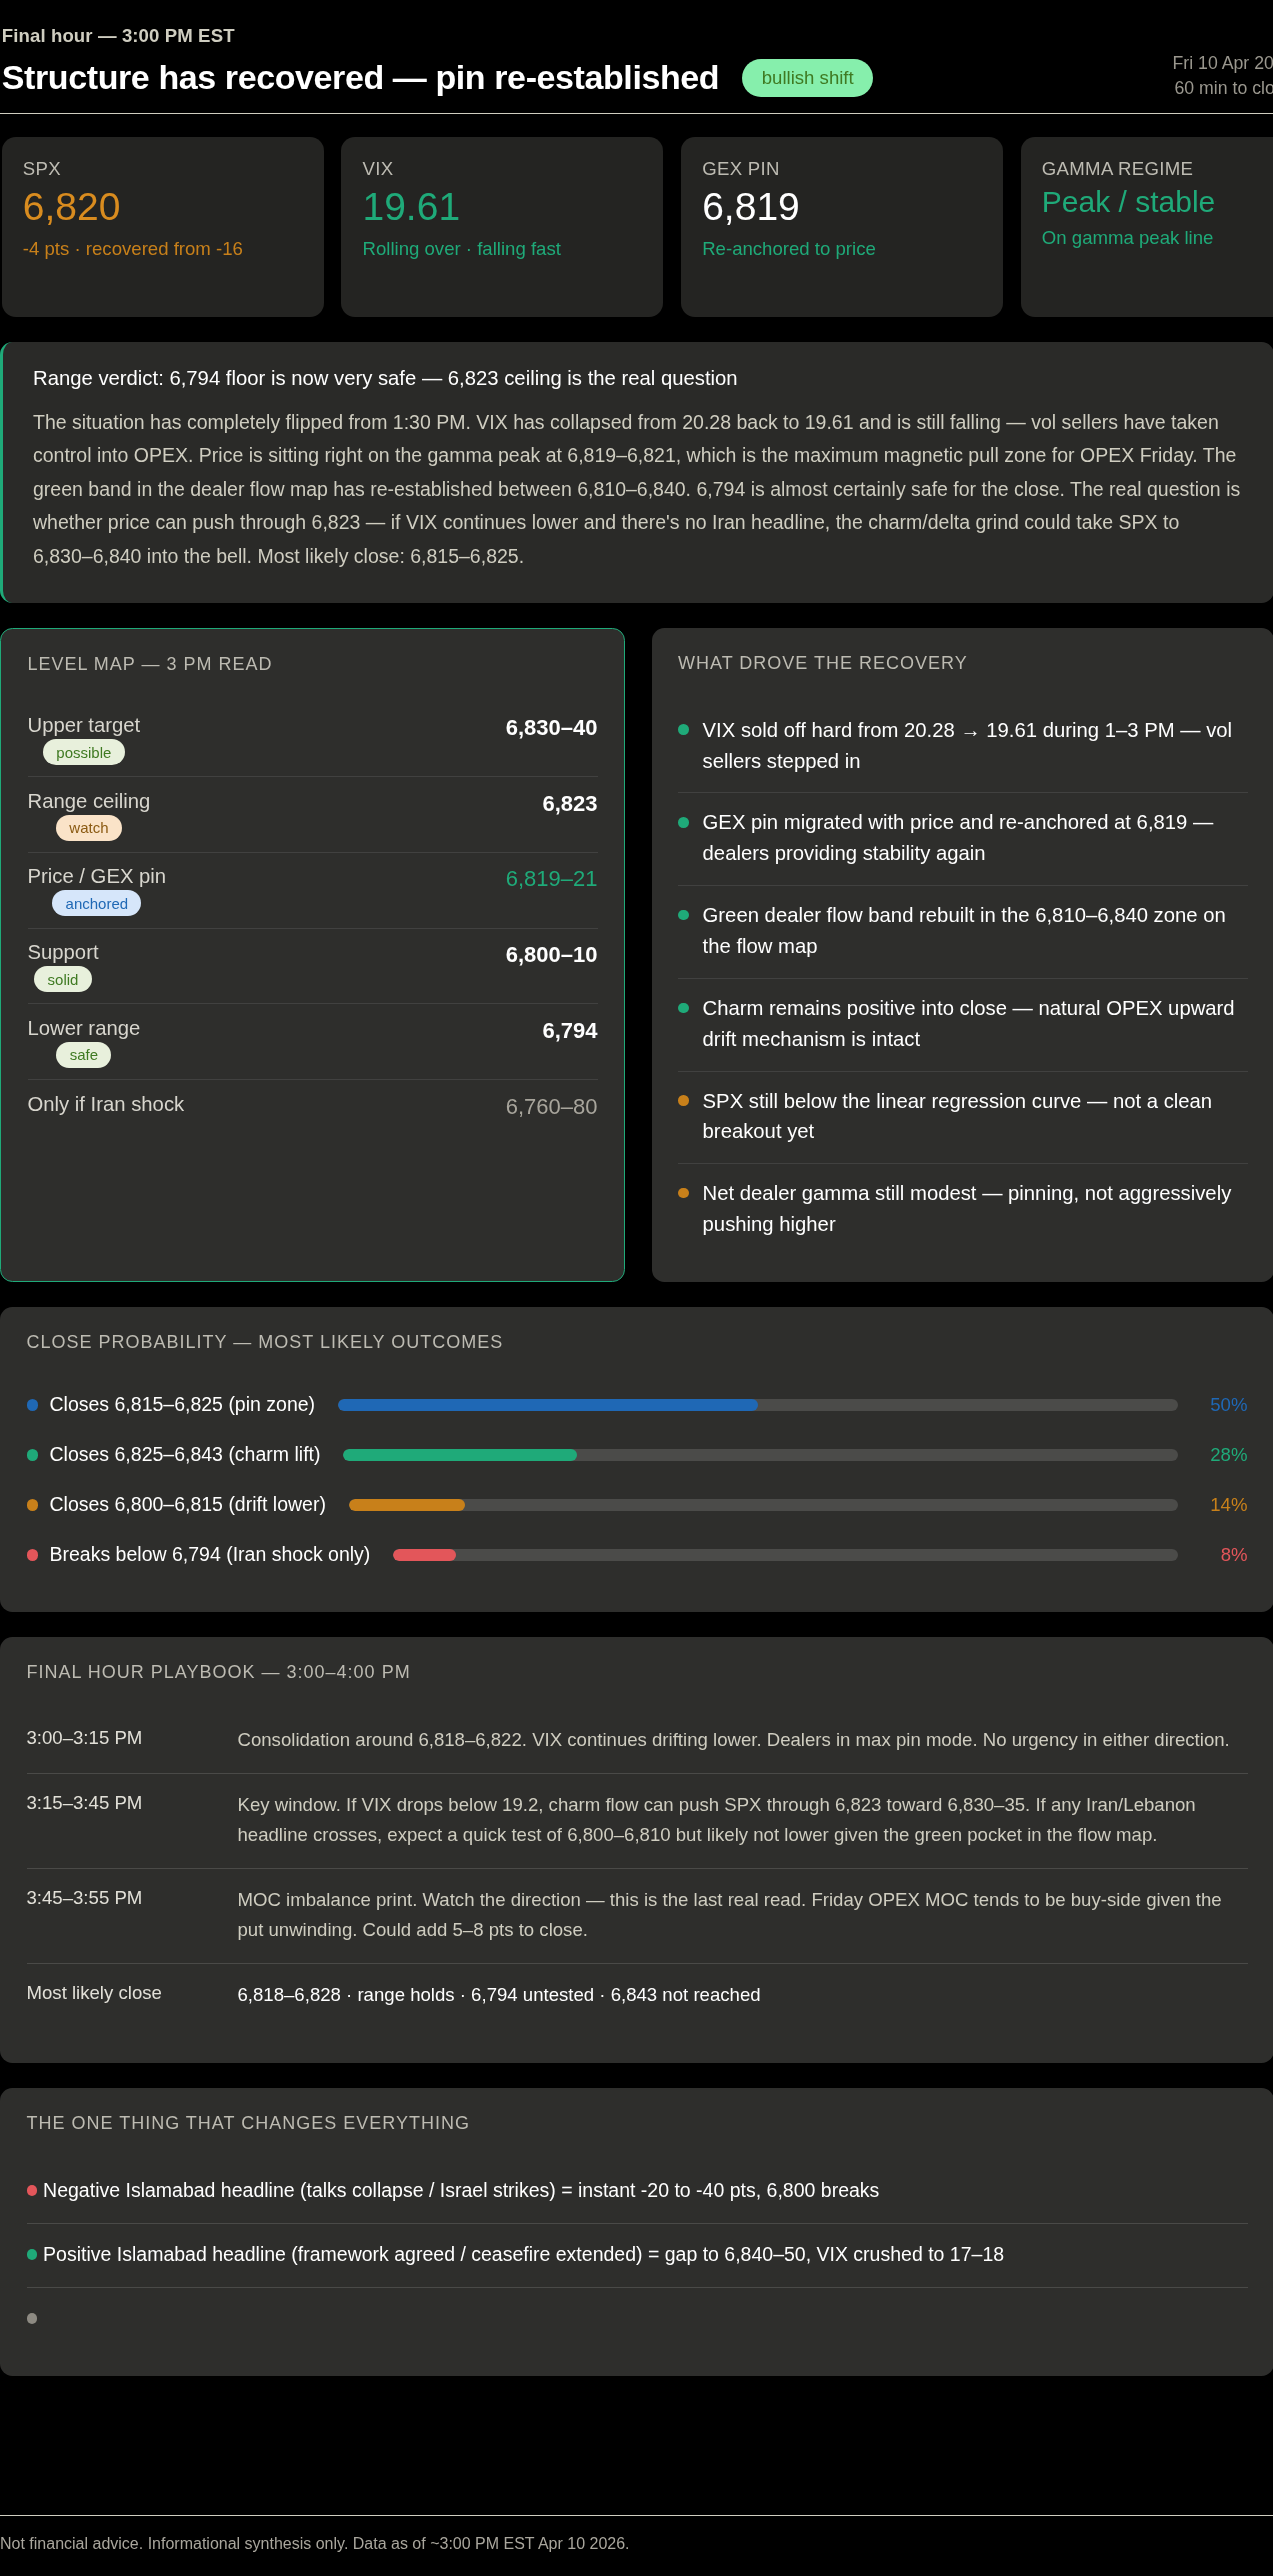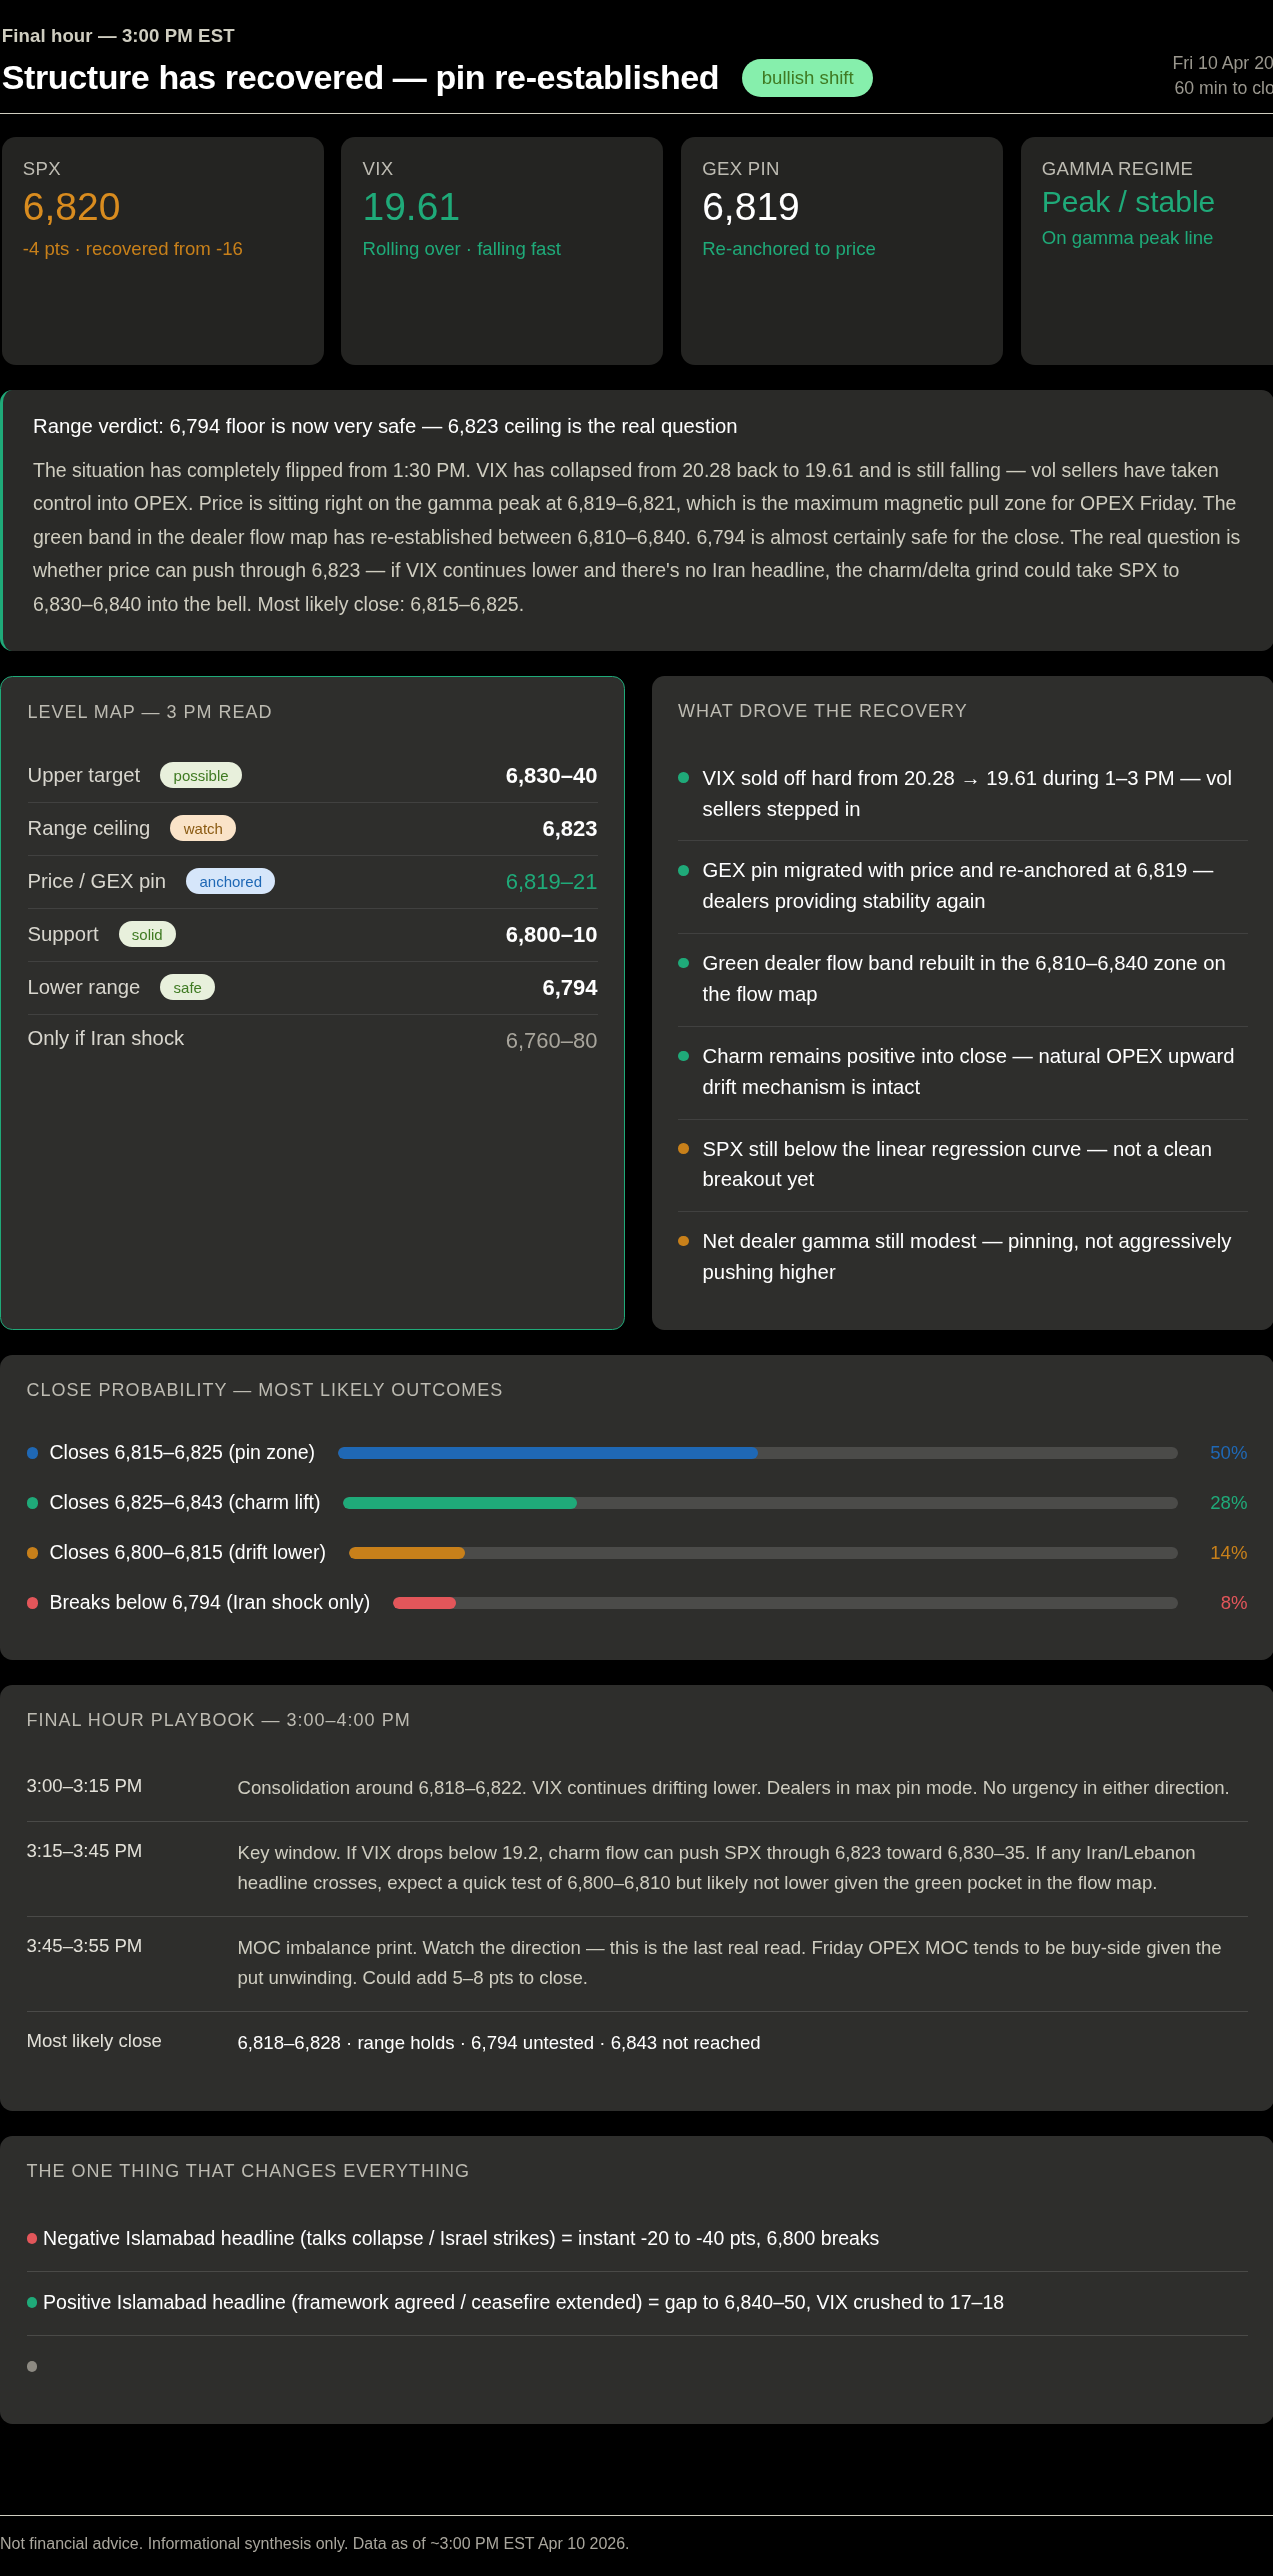--- a/index.html
+++ b/index.html
@@ -73,21 +73,21 @@
     gap: 17.7px;
     margin-top: 23px;
     padding-left: 1.8px;
   }
   .metric {
     width: 322px;
     flex: 0 0 322px;
     background: #242422;
     border-radius: 14px;
     padding: 21px 21px 25px 21px;
-    height: 228px;
+    height: 180px;
   }
   .metric-label {
     font-size: 18.6px;
     color: #bdbbb2;
     letter-spacing: 0.3px;
     margin-bottom: 5.3px;
   }
   .metric-value {
     font-size: 39px;
     font-weight: 400;
@@ -147,21 +147,21 @@
   
   .lvl-row {
     display: flex;
     align-items: flex-start;
     justify-content: space-between;
     padding: 12.4px 0 11.5px 0;
     border-bottom: 0.9px solid #414140;
     gap: 12.4px;
   }
   .lvl-row:last-child { border-bottom: none; }
-  .lvl-left { display: flex; align-items: center; gap: 20px; }
+  .lvl-left { display: flex; align-items: center; gap: 2px; flex-direction: column; }
   .lvl-name { font-size: 20.3px; color: #d8d6ce; white-space: nowrap; }
   .chip {
     font-size: 15px;
     border-radius: 884px;
     padding: 4.4px 13.3px;
     white-space: nowrap;
   }
   .chip.possible { background: #e8f0dc; color: #3f7a22; }
   .chip.watch    { background: #fae3c8; color: #8a5a12; }
   .chip.anchored { background: #d6e6fa; color: #1f68b5; }

